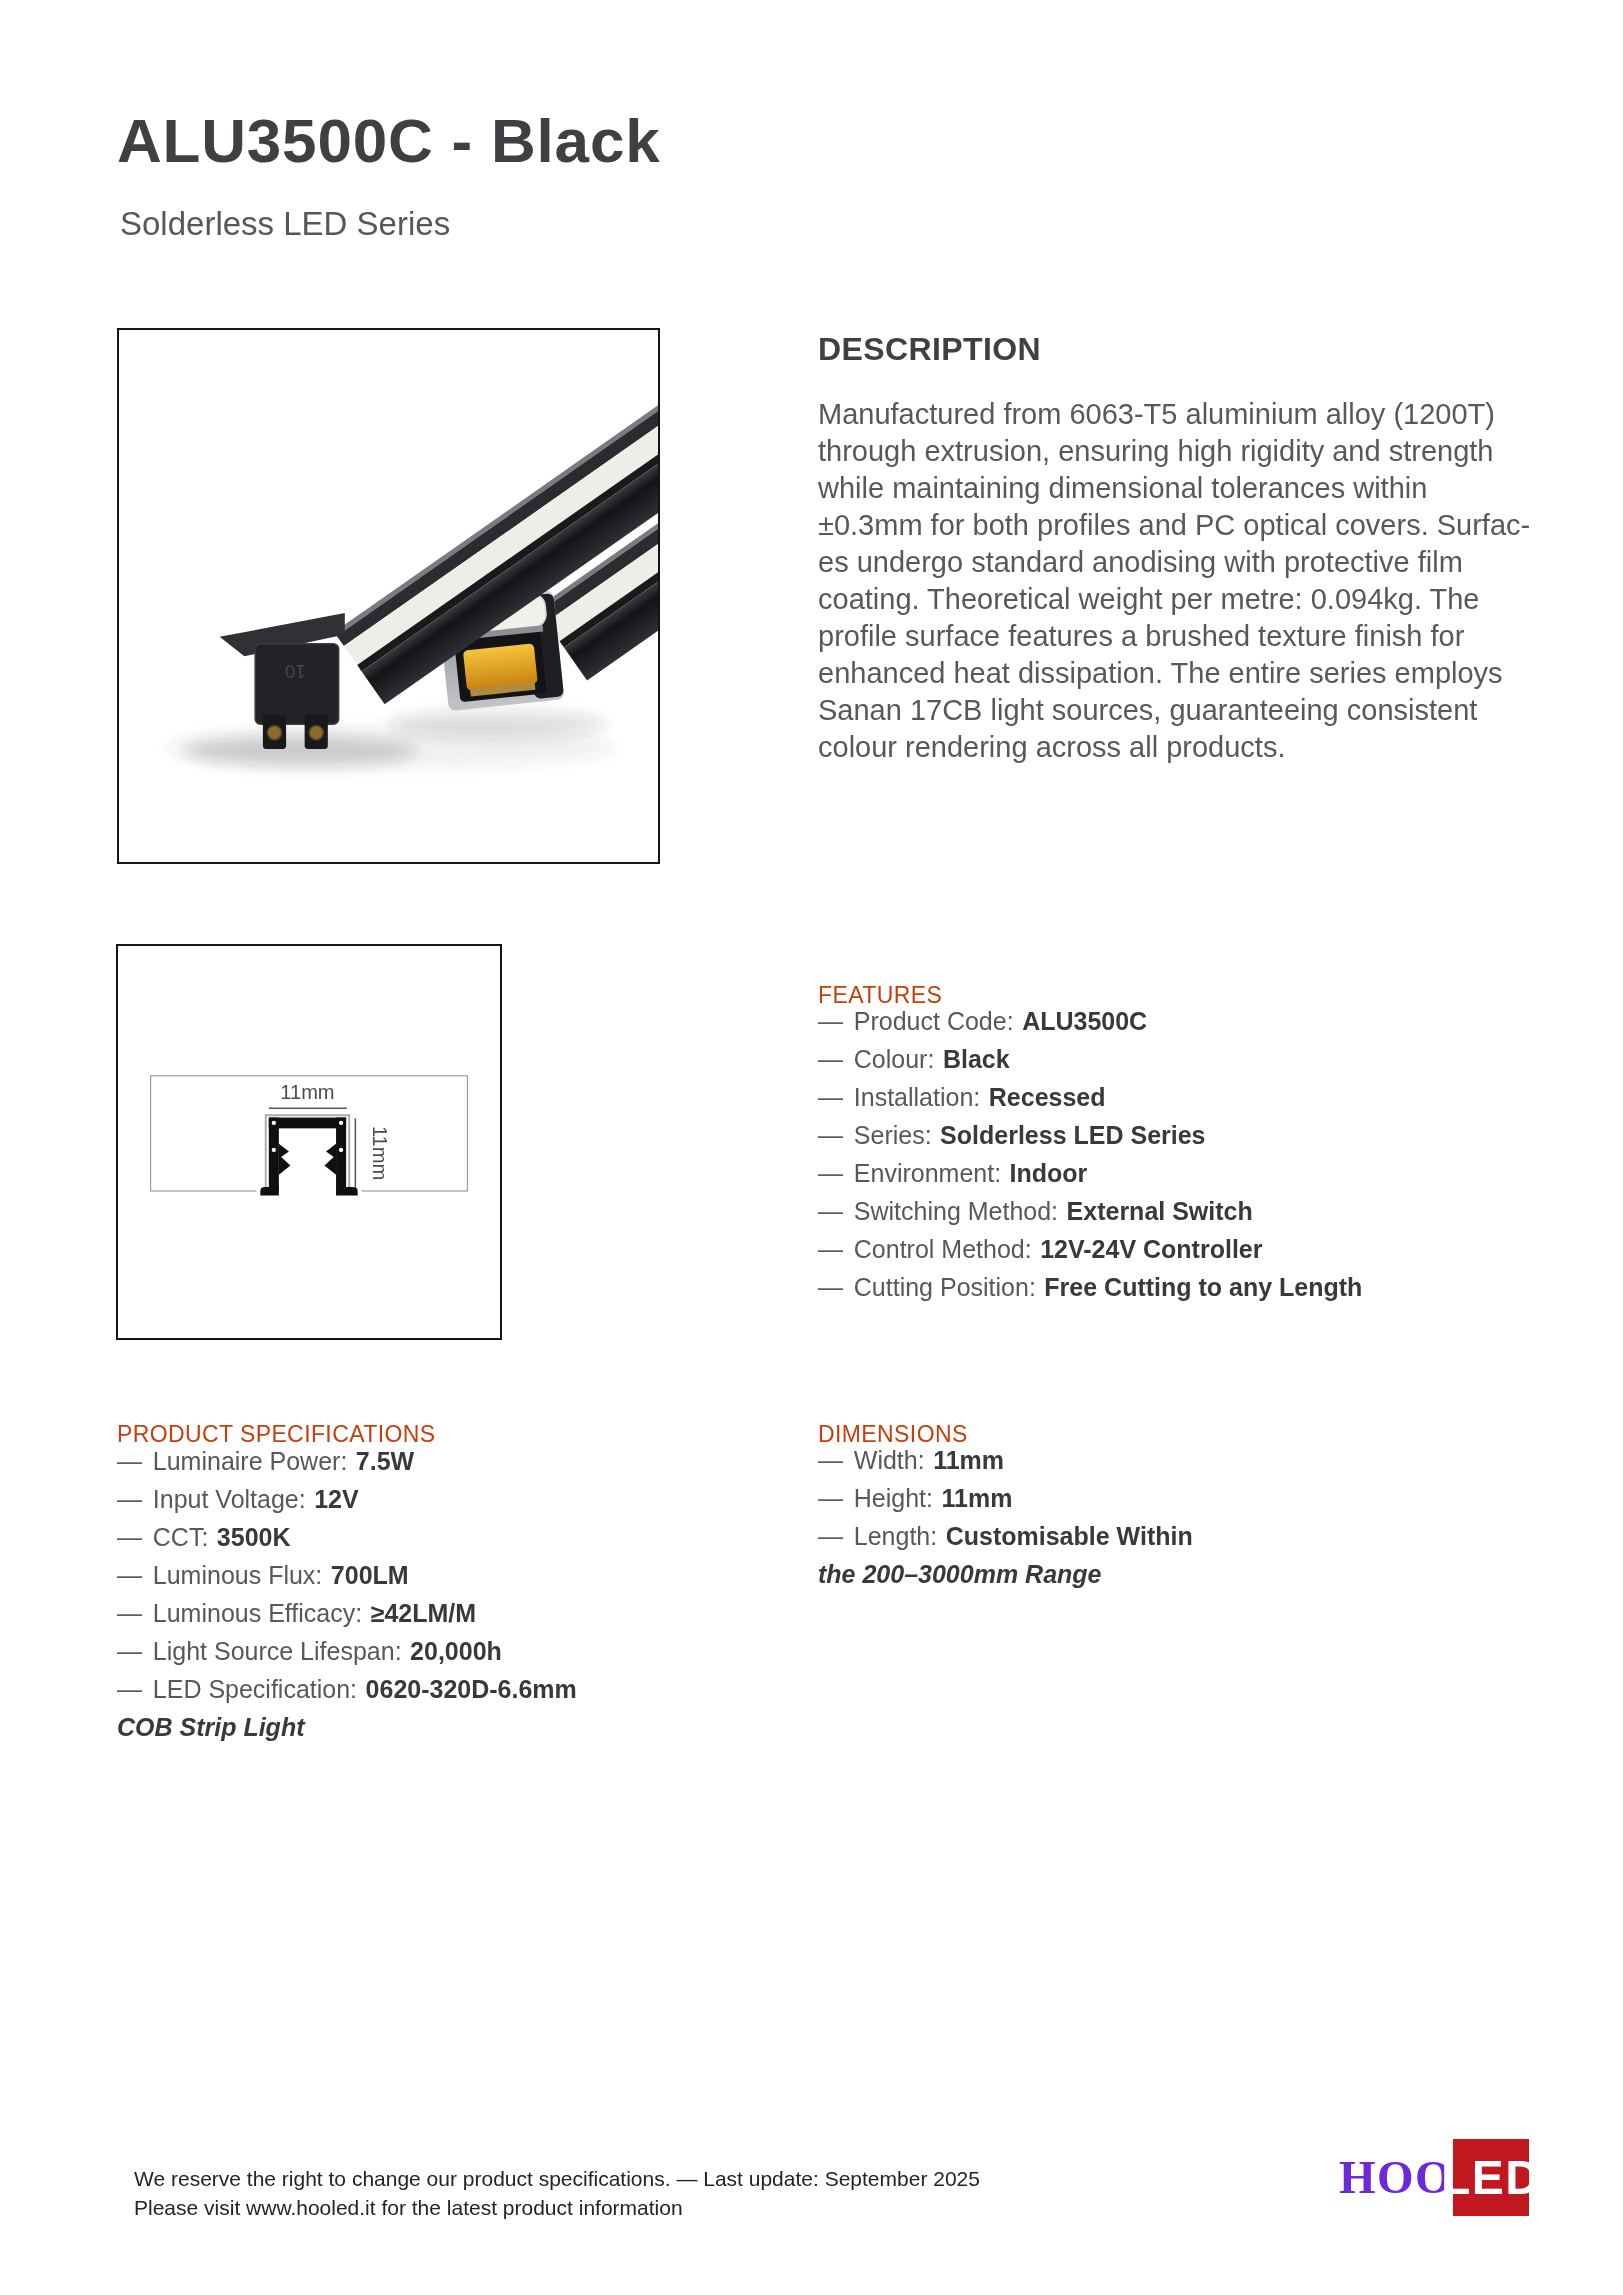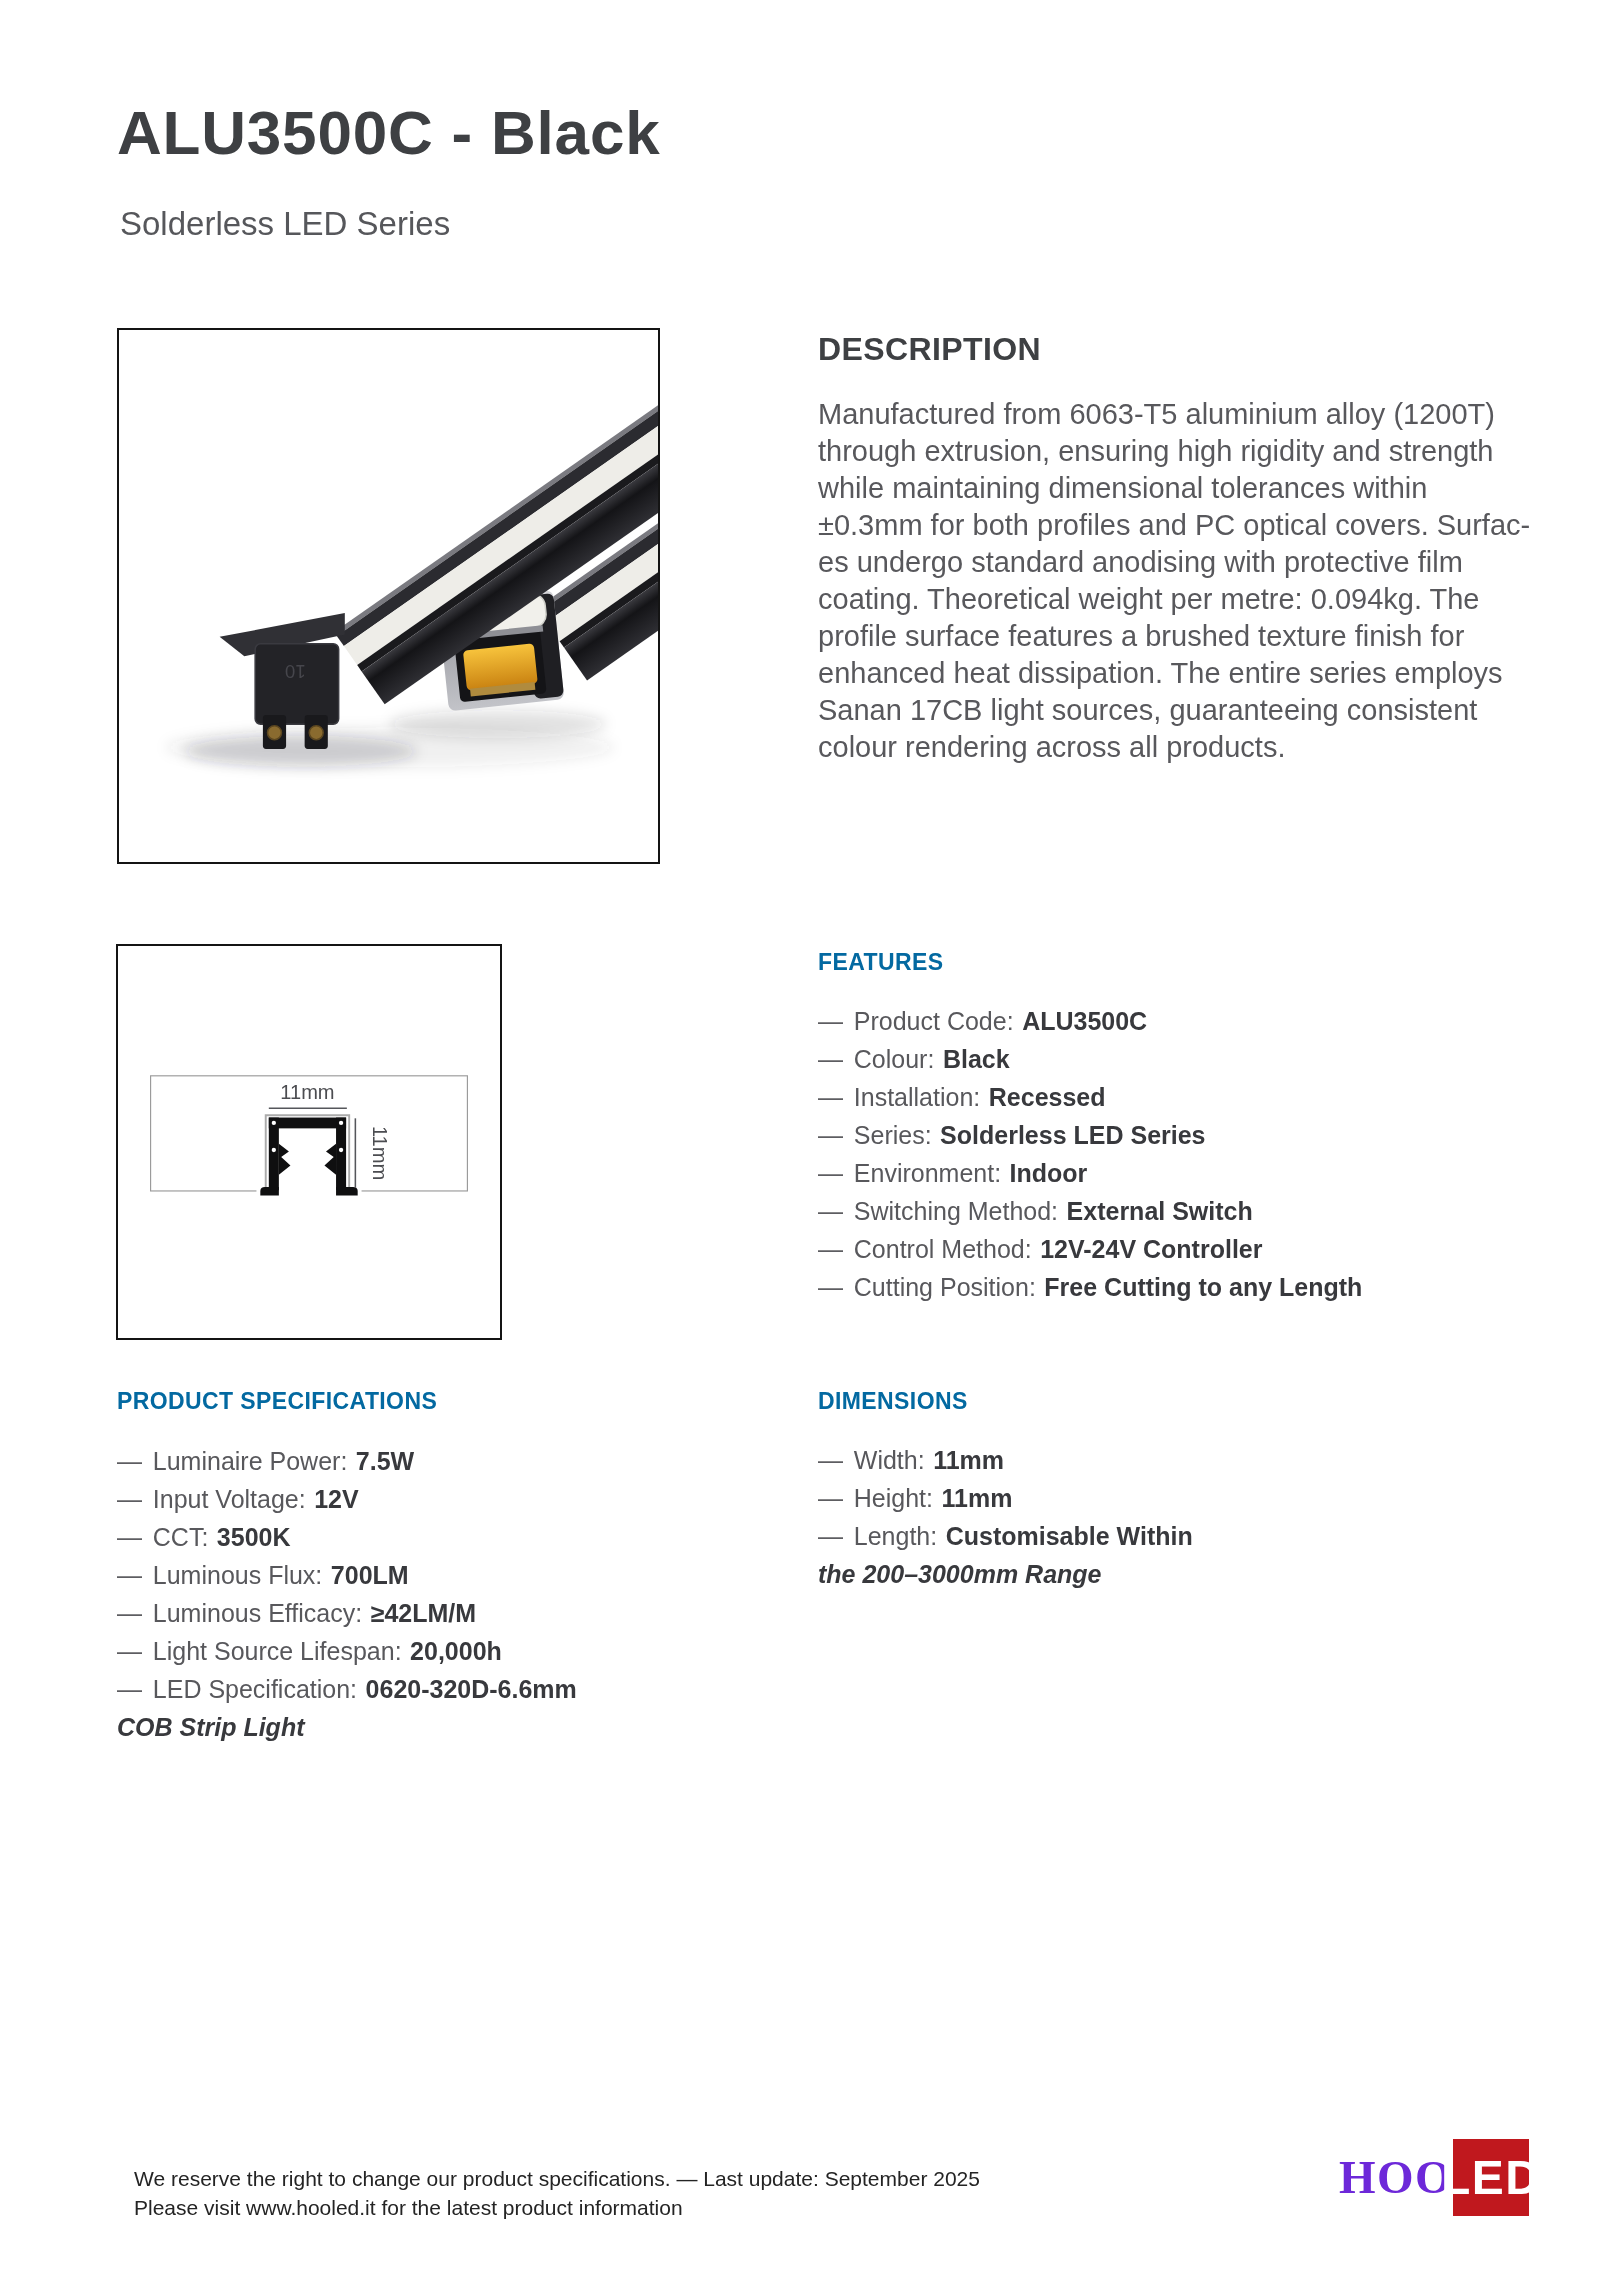--- a/index.html
+++ b/index.html
@@ -3,28 +3,28 @@
 <meta charset="utf-8">
 <style>
   html,body{margin:0;padding:0;}
   body{
     width:1623px;height:2295px;background:#ffffff;position:relative;
     font-family:"Liberation Sans","DejaVu Sans",sans-serif;
     color:#3d3e42;-webkit-font-smoothing:antialiased;overflow:hidden;
   }
   .abs{position:absolute;}
   
-  .title{left:117px;top:102px;font-size:62px;font-weight:800;letter-spacing:0.8px;color:#3e4043;line-height:1;}
+  .title{left:117px;top:110px;font-size:62px;font-weight:800;letter-spacing:0.8px;color:#3e4043;line-height:1;}
   .subtitle{left:120px;top:206px;font-size:33px;font-weight:400;color:#56575b;line-height:1.1;}
   
   .photo-box{left:117px;top:328px;width:543px;height:536px;border:2.3px solid #141414;box-sizing:border-box;background:#fff;overflow:hidden;}
   .diagram-box{left:116px;top:944px;width:386px;height:396px;border:2.3px solid #141414;box-sizing:border-box;background:#fff;overflow:hidden;}
   
   .desc-head{left:818px;top:331px;font-size:32px;font-weight:800;letter-spacing:0.4px;color:#3e4043;}
-  .sec-head{font-size:23px;font-weight:700;letter-spacing:0.4px;color:#0369a1;}
+  .sec-head{font-size:23px;font-weight:400;letter-spacing:0.4px;color:#c2410c;margin-top:33px;}
   
   .desc-lines{left:818px;top:396px;width:719px;font-size:29px;line-height:37px;color:#58585c;font-weight:400;}
   
   .list{font-size:25px;line-height:38px;color:#58585c;}
   .list .row{white-space:nowrap;}
   .dash{color:#5d5d61;margin-right:10.8px;}
   .lbl{margin-right:8.5px;}
   .val{font-weight:700;color:#38393d;}
   .row.cont{font-weight:700;color:#38393d;font-style:italic;}
   .feat-head{left:818px;top:949px;}

